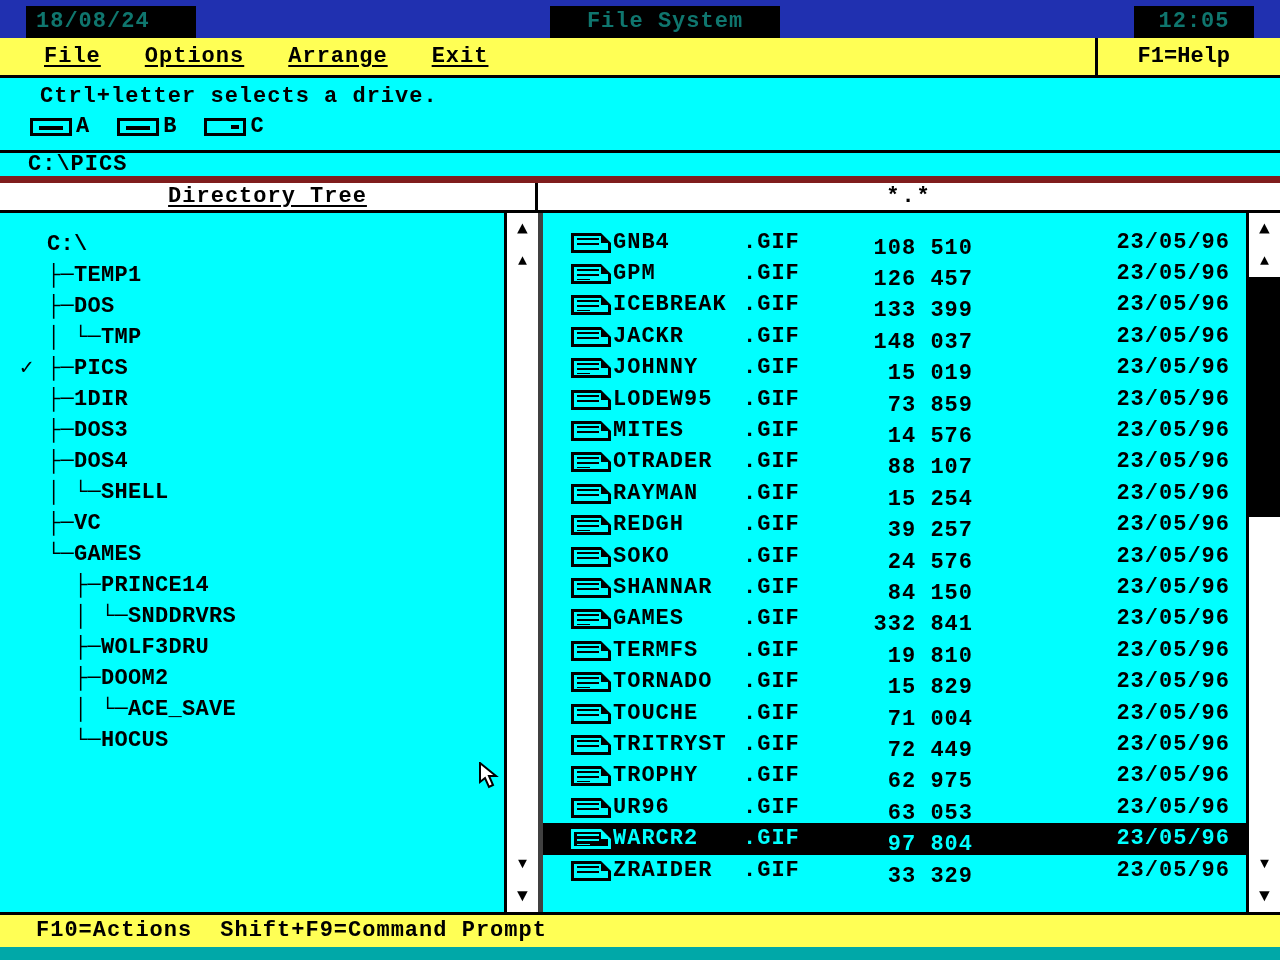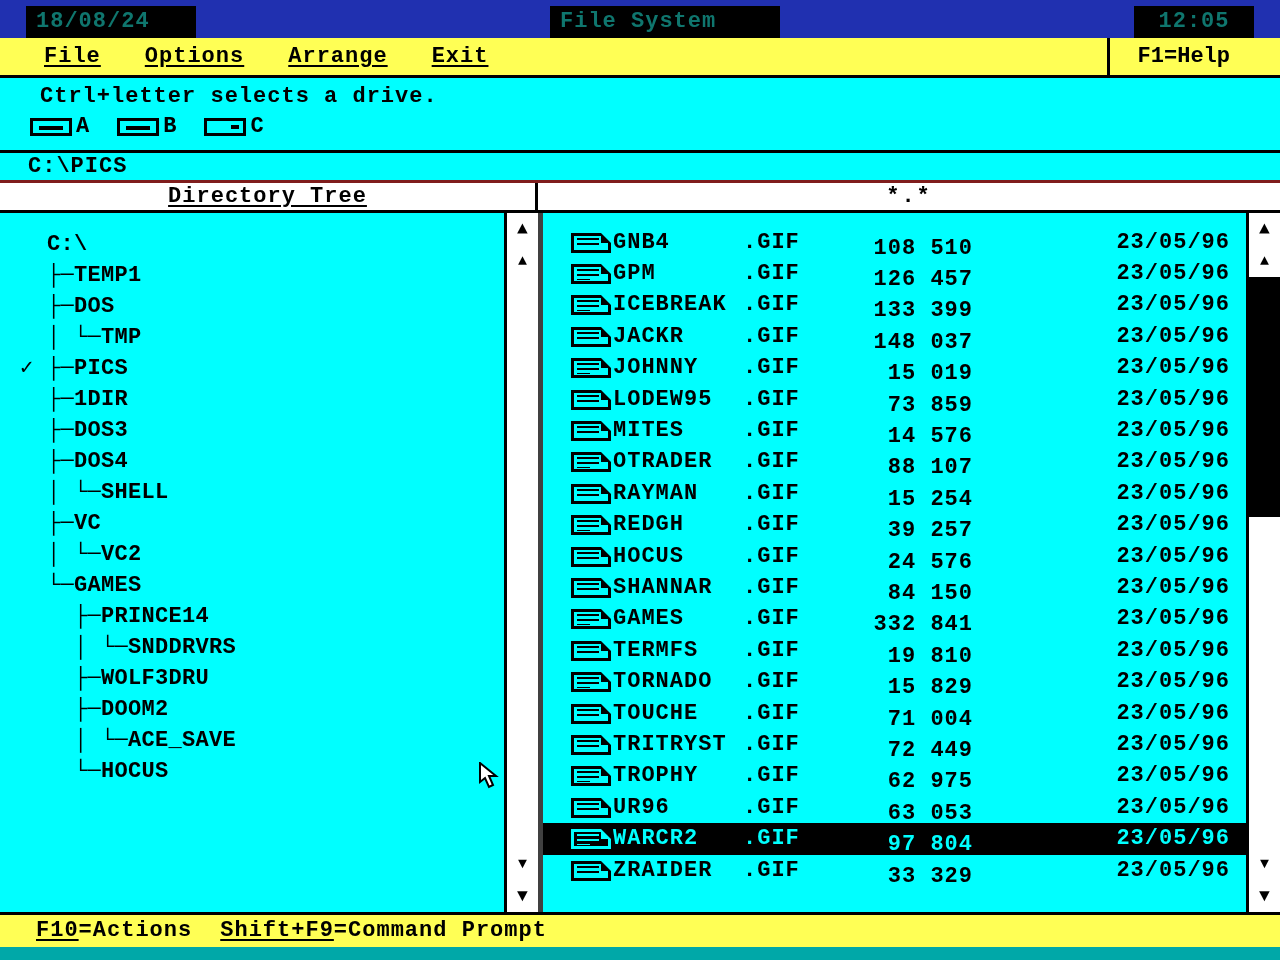--- a/index.html
+++ b/index.html
@@ -13,35 +13,35 @@
     overflow: hidden;
     line-height: 1;
   }
   .blue-strip { height:6px; background:#2030b0;}
   
   .title-row {
     display:flex; height:32px;
   }
   .title-seg-blue { background:#2030b0; }
   .title-seg-black { background:#000; color:#0f766e; display:flex; align-items:center; padding:0 10px; letter-spacing:1px;}
-  .title-seg-black.center { justify-content:flex-start;}
+  .title-seg-black.center { justify-content:center;}
   
   .menu-bar {
     background:#ffff55;
     height:40px;
     display:flex;
     align-items:center;
     color:#000;
     border-bottom:3px solid #000;
   }
   .menu-bar .menu-item{ padding:0 20px 0 24px; letter-spacing:1px; cursor:pointer;}
   .menu-bar .menu-item.first{ padding-left:44px;}
   .menu-bar .menu-item .u{text-decoration: underline; text-underline-offset:3px;}
   .menu-bar .spacer{ flex:1;}
-  .menu-bar .help{ padding-right:50px; border-left:3px solid #000; height:100%; display:flex; align-items:center; padding-left:28px;}
+  .menu-bar .help{ padding-right:50px; border-left:3px solid #000; height:100%; display:flex; align-items:center; padding-left:40px;}
   
   .hint-area{
     background:#00ffff;
     padding:4px 0 8px 0;
     border-bottom:3px solid #000;
   }
   .hint-line{ padding:4px 40px; color:#000; letter-spacing:1px;}
   .drives-line{ padding:4px 30px; display:flex; gap:28px; align-items:center;}
   .drive{ display:flex; align-items:center; gap:4px; color:#000;}
   .drive-icon{
@@ -51,21 +51,21 @@
   .drive-icon.slot::after{
     content:""; position:absolute; left:6px; right:6px; top:5px; height:4px; background:#000;
   }
   .drive-icon.hd::after{
     content:""; position:absolute; right:4px; top:4px; width:8px; height:4px; background:#000;
   }
   
   .path-bar{
     background:#00ffff;
     height:30px;
-    border-bottom:3px solid #7f1d1d;
+    border-bottom:7px solid #7f1d1d;
     display:flex; align-items:center;
     padding-left:28px; color:#000; letter-spacing:1px;
   }
   
   .col-headers{
     height:30px;
     display:flex;
     border-bottom:3px solid #000;
     background:#fff;
   }
@@ -158,21 +158,21 @@
     pointer-events:none;
   }
   .cursor svg{ width:100%; height:100%;}
 
   
   .bottom-bar{
     background:#ffff55; height:32px; display:flex; align-items:center;
     padding-left:36px; gap:28px; color:#000; letter-spacing:1px;
     border-top:0;
   }
-  .bottom-bar .u{ text-decoration: underline; text-underline-offset:3px;}
+  .bottom-bar .u{ text-underline-offset:3px;}
 
 </style>
 </head>
 <body>
 
 <div class="blue-strip"></div>
 <div class="title-row">
   <div class="title-seg-blue" style="width:26px"></div>
   <div class="title-seg-black" style="width:170px">
       <span>18/08/24</span>
@@ -231,21 +231,20 @@
       <div class="tree-line">  C:\</div>
       <div class="tree-line">  ├─TEMP1</div>
       <div class="tree-line">  ├─DOS</div>
       <div class="tree-line">  │ └─TMP</div>
       <div class="tree-line">✓ ├─PICS</div>
       <div class="tree-line">  ├─1DIR</div>
       <div class="tree-line">  ├─DOS3</div>
       <div class="tree-line">  ├─DOS4</div>
       <div class="tree-line">  │ └─SHELL</div>
       <div class="tree-line">  ├─VC</div>
-      <div class="tree-line">  │ └─VC2</div>
       <div class="tree-line">  └─GAMES</div>
       <div class="tree-line">    ├─PRINCE14</div>
       <div class="tree-line">    │ └─SNDDRVRS</div>
       <div class="tree-line">    ├─WOLF3DRU</div>
       <div class="tree-line">    ├─DOOM2</div>
       <div class="tree-line">    │ └─ACE_SAVE</div>
       <div class="tree-line">    └─HOCUS</div>
     </div>
   <div class="scroll-col">
     <div class="scroll-btn">▲</div>
@@ -352,21 +351,21 @@
         <span class="fname">REDGH</span>
         <span class="fext">.GIF</span>
         <span class="fsize">39 257</span>
         <span class="fspace"></span>
         <span class="fdate">23/05/96</span>
       </div>
       <div class="file-row">
         <span class="file-icon">
           <span class="lines"></span>
         </span>
-        <span class="fname">HOCUS</span>
+        <span class="fname">SOKO</span>
         <span class="fext">.GIF</span>
         <span class="fsize">24 576</span>
         <span class="fspace"></span>
         <span class="fdate">23/05/96</span>
       </div>
       <div class="file-row">
         <span class="file-icon">
           <span class="lines"></span>
         </span>
         <span class="fname">SHANNAR</span>

